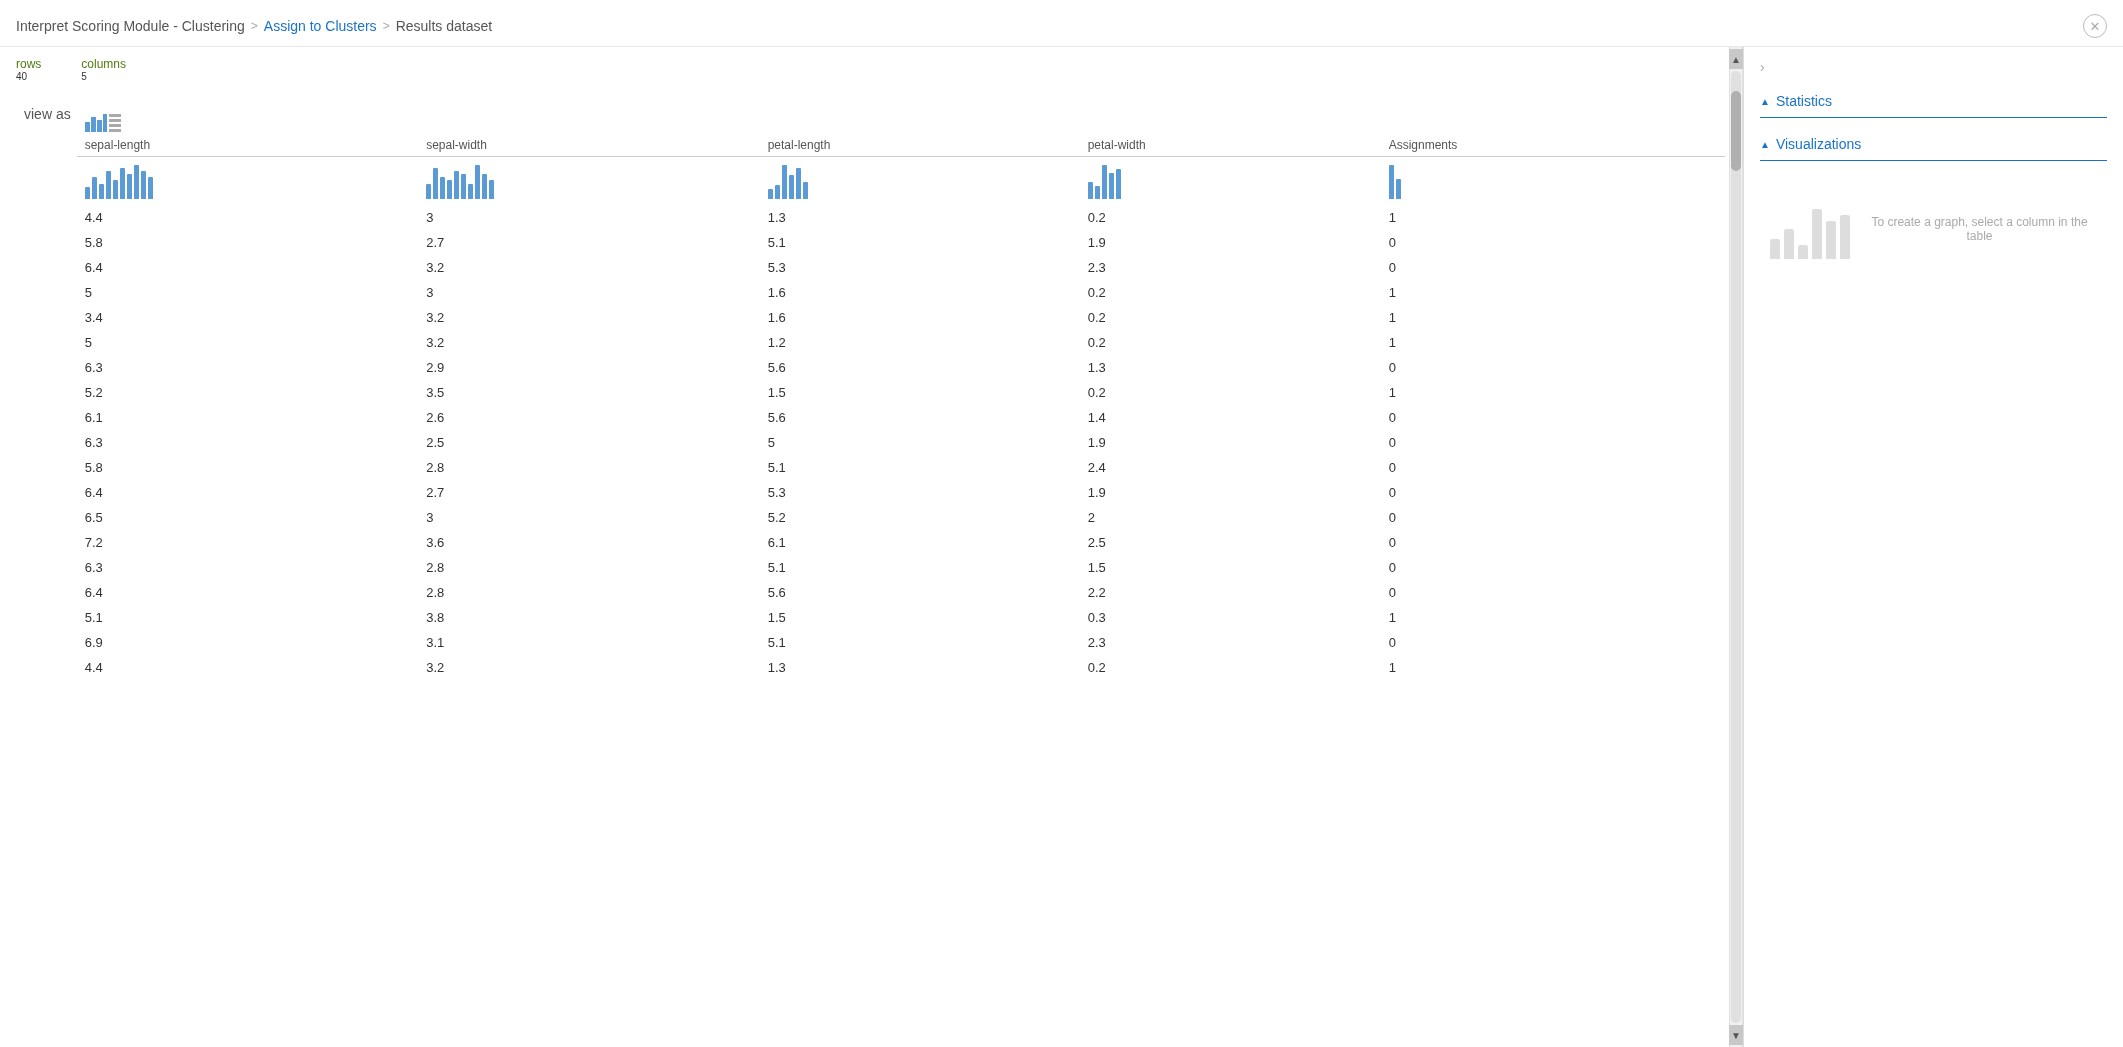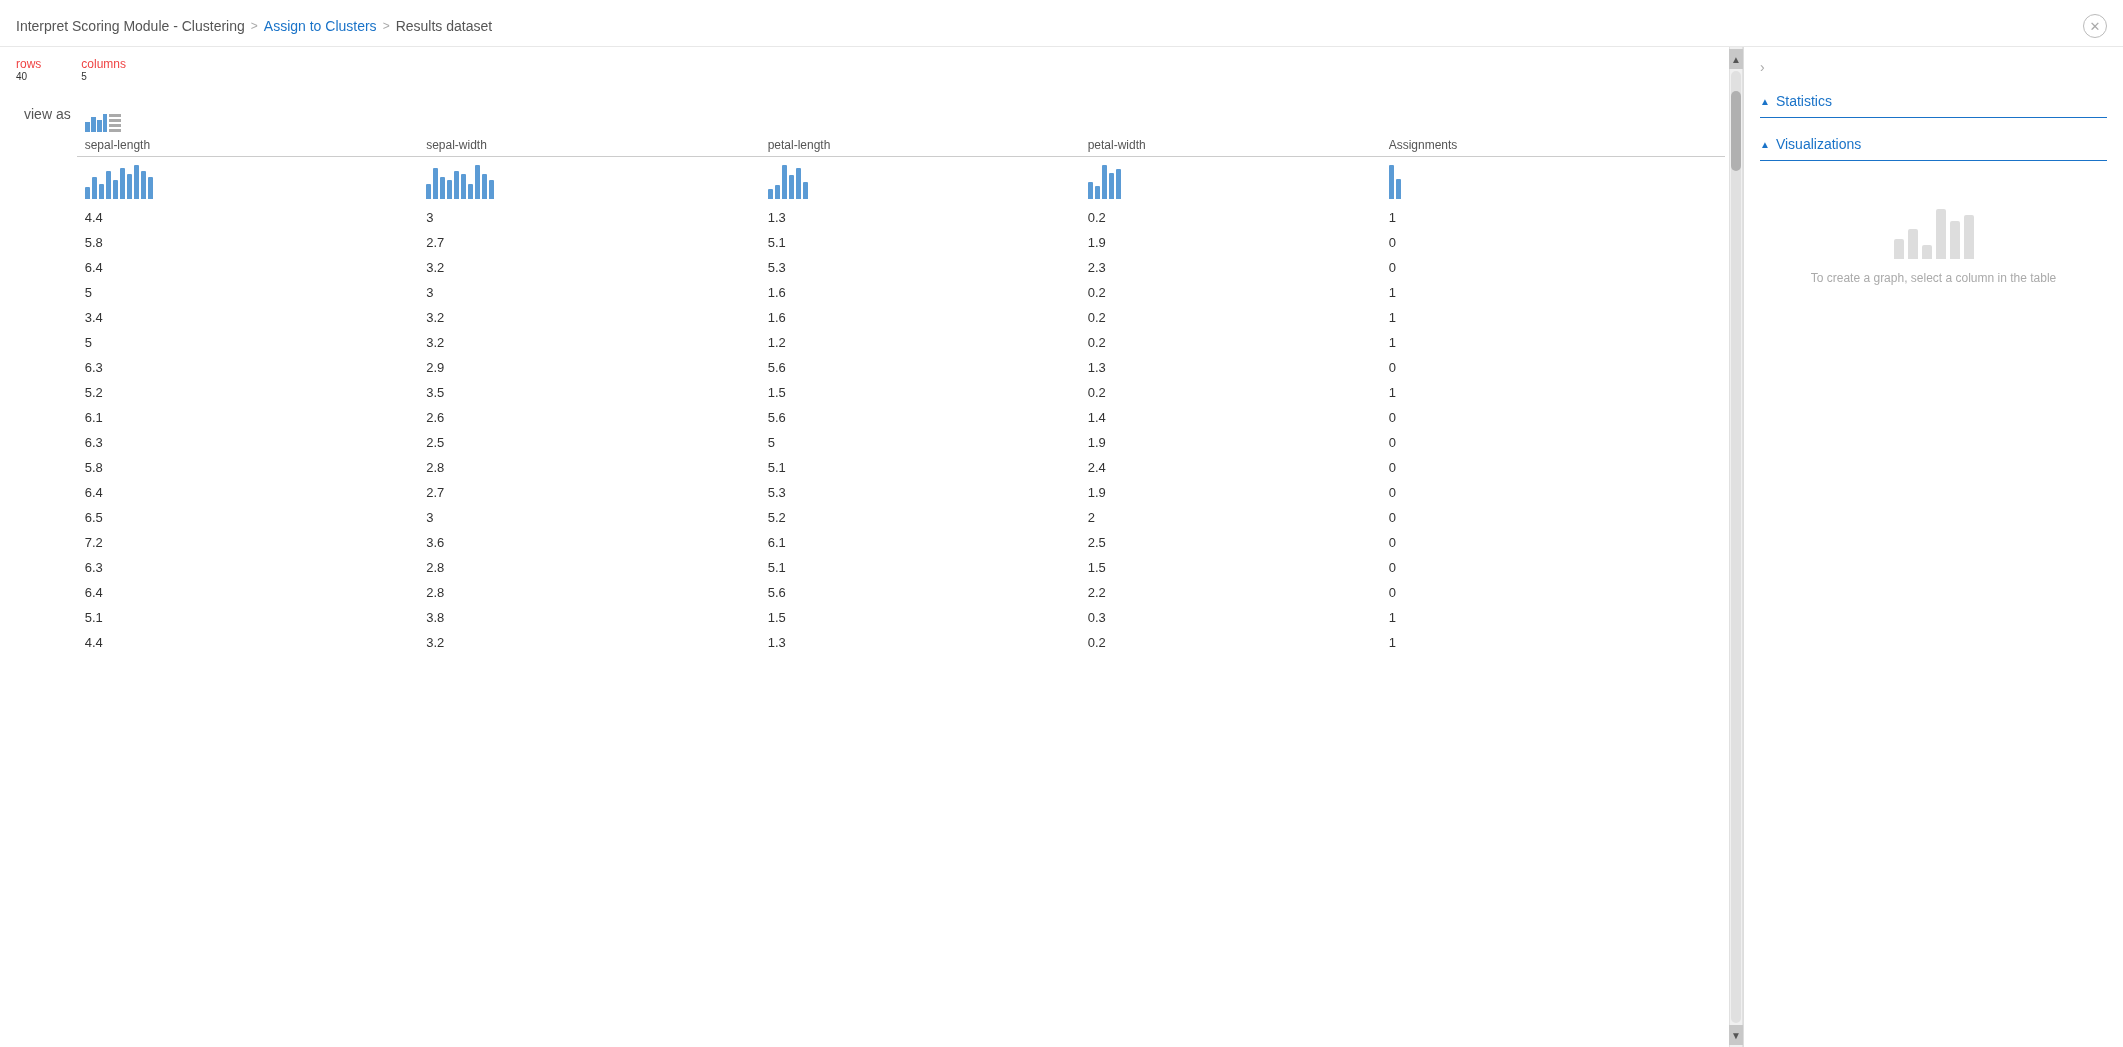--- a/index.html
+++ b/index.html
@@ -57,21 +57,21 @@
       display: flex;
       flex-direction: column;
       padding: 10px 0 0 16px;
     }
     .meta-row {
       display: flex;
       gap: 40px;
       margin-bottom: 12px;
     }
     .meta-item .meta-label {
-      color: #ef4444;
+      color: #4d7c0f;
       font-size: 12px;
       font-weight: 500;
     }
     .meta-item .meta-value {
       font-size: 10px;
       color: #333;
     }
     .table-container {
       flex: 1;
       overflow-y: auto;
@@ -186,21 +186,21 @@
       color: #1a73c8;
       font-size: 14px;
       font-weight: 500;
     }
     .section-triangle {
       color: #1a73c8;
       font-size: 10px;
     }
     .viz-placeholder {
       display: flex;
-      flex-direction: column;
+      flex-direction: row;
       align-items: center;
       justify-content: center;
       padding: 30px 10px;
       color: #aaa;
       font-size: 12px;
       text-align: center;
       gap: 12px;
     }
     .viz-chart-icon {
       display: flex;
@@ -465,20 +465,28 @@
             <tr>
               <td style="width: 24px;"></td>
               <td>5.1</td>
               <td>3.8</td>
               <td>1.5</td>
               <td>0.3</td>
               <td>1</td>
             </tr>
             <tr>
               <td style="width: 24px;"></td>
+              <td>6.9</td>
+              <td>3.1</td>
+              <td>5.1</td>
+              <td>2.3</td>
+              <td>0</td>
+            </tr>
+            <tr>
+              <td style="width: 24px;"></td>
               <td>4.4</td>
               <td>3.2</td>
               <td>1.3</td>
               <td>0.2</td>
               <td>1</td>
             </tr>
           </tbody>
       </table>
     </div>
   </div>

